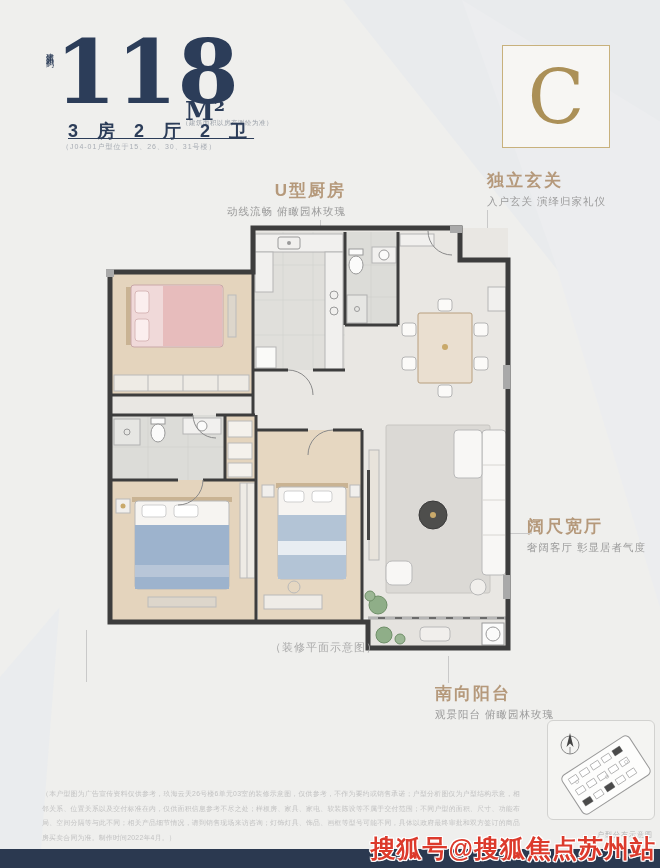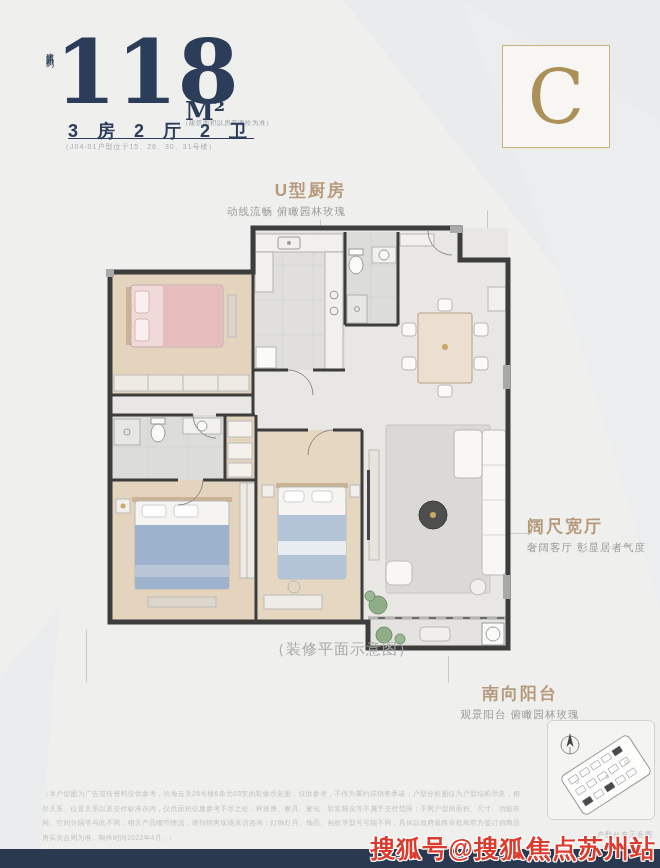--- a/index.html
+++ b/index.html
@@ -21,25 +21,25 @@
   .unit-badge{left:502px;top:45px;width:106px;height:101px;border:1px solid #c8b17c;background:#f7f6f3;display:flex;align-items:center;justify-content:center;}
   .unit-badge .letter{font-family:"DejaVu Serif","Liberation Serif",serif;font-size:74px;color:#ab9057;line-height:1;}
   
   .callout{line-height:1;}
   .callout .ttl{font-size:17px;font-weight:600;color:#b5997b;letter-spacing:2px;}
   .callout .sub{font-size:10.5px;color:#9b9b9b;margin-top:7px;letter-spacing:1px;}
   .co-kitchen{left:200px;top:182px;width:146px;text-align:right;}
   .co-foyer{left:487px;top:172px;width:165px;text-align:left;}
   .co-living{left:527px;top:518px;width:135px;text-align:left;}
   .co-master{left:55px;top:686px;width:190px;text-align:left;}
-  .co-balcony{left:435px;top:685px;width:170px;text-align:center;}
+  .co-balcony{left:435px;top:685px;width:170px;text-align:left;}
   .leader{background:#c9c9c9;position:absolute;z-index:1;}
   
   .plan-wrap{left:88px;top:225px;width:430px;height:430px;}
-  .plan-caption{left:270px;top:640px;font-size:15px;color:#a9a9a9;letter-spacing:1px;}
+  .plan-caption{left:270px;top:640px;font-size:11px;color:#a9a9a9;letter-spacing:1px;}
   
   .site-box{left:547px;top:720px;width:106px;height:98px;border:1px solid #d2d2d0;border-radius:6px;background:#f4f4f2;}
   .site-caption{left:563px;top:830px;width:90px;text-align:right;font-size:7px;color:#b5b5b5;letter-spacing:1px;}
   
   .disclaimer{left:42px;top:787px;width:478px;font-size:6.8px;line-height:2.15;color:#c2c2c2;text-align:justify;letter-spacing:.3px;}
   
   .bottom-bar{left:0;top:849px;width:660px;height:19px;background:#2b3950;z-index:4;}
   .watermark{right:4px;top:832px;z-index:6;font-size:25px;font-weight:700;color:#dc3a2c;letter-spacing:1px;
     text-shadow:-1px -1px 0 #fff,1px -1px 0 #fff,-1px 1px 0 #fff,1px 1px 0 #fff,0 -1px 0 #fff,0 1px 0 #fff,-1px 0 0 #fff,1px 0 0 #fff;}
 </style>
@@ -59,20 +59,24 @@
   <div class="layer layout-line">3 房 2 厅 2 卫</div>
   <div class="layer layout-note">（J04-01户型位于15、26、30、31号楼）</div>
 
   <div class="layer unit-badge">
     <span class="letter">C</span>
   </div>
 
   <div class="layer callout co-kitchen">
     <div class="ttl">U型厨房</div>
     <div class="sub">动线流畅 俯瞰园林玫瑰</div>
+  </div>
+  <div class="layer callout co-foyer">
+    <div class="ttl">独立玄关</div>
+    <div class="sub">入户玄关 演绎归家礼仪</div>
   </div>
   <div class="layer callout co-living">
     <div class="ttl">阔尺宽厅</div>
     <div class="sub">奢阔客厅 彰显居者气度</div>
   </div>
   <div class="layer callout co-balcony">
     <div class="ttl">南向阳台</div>
     <div class="sub">观景阳台 俯瞰园林玫瑰</div>
   </div>
 

